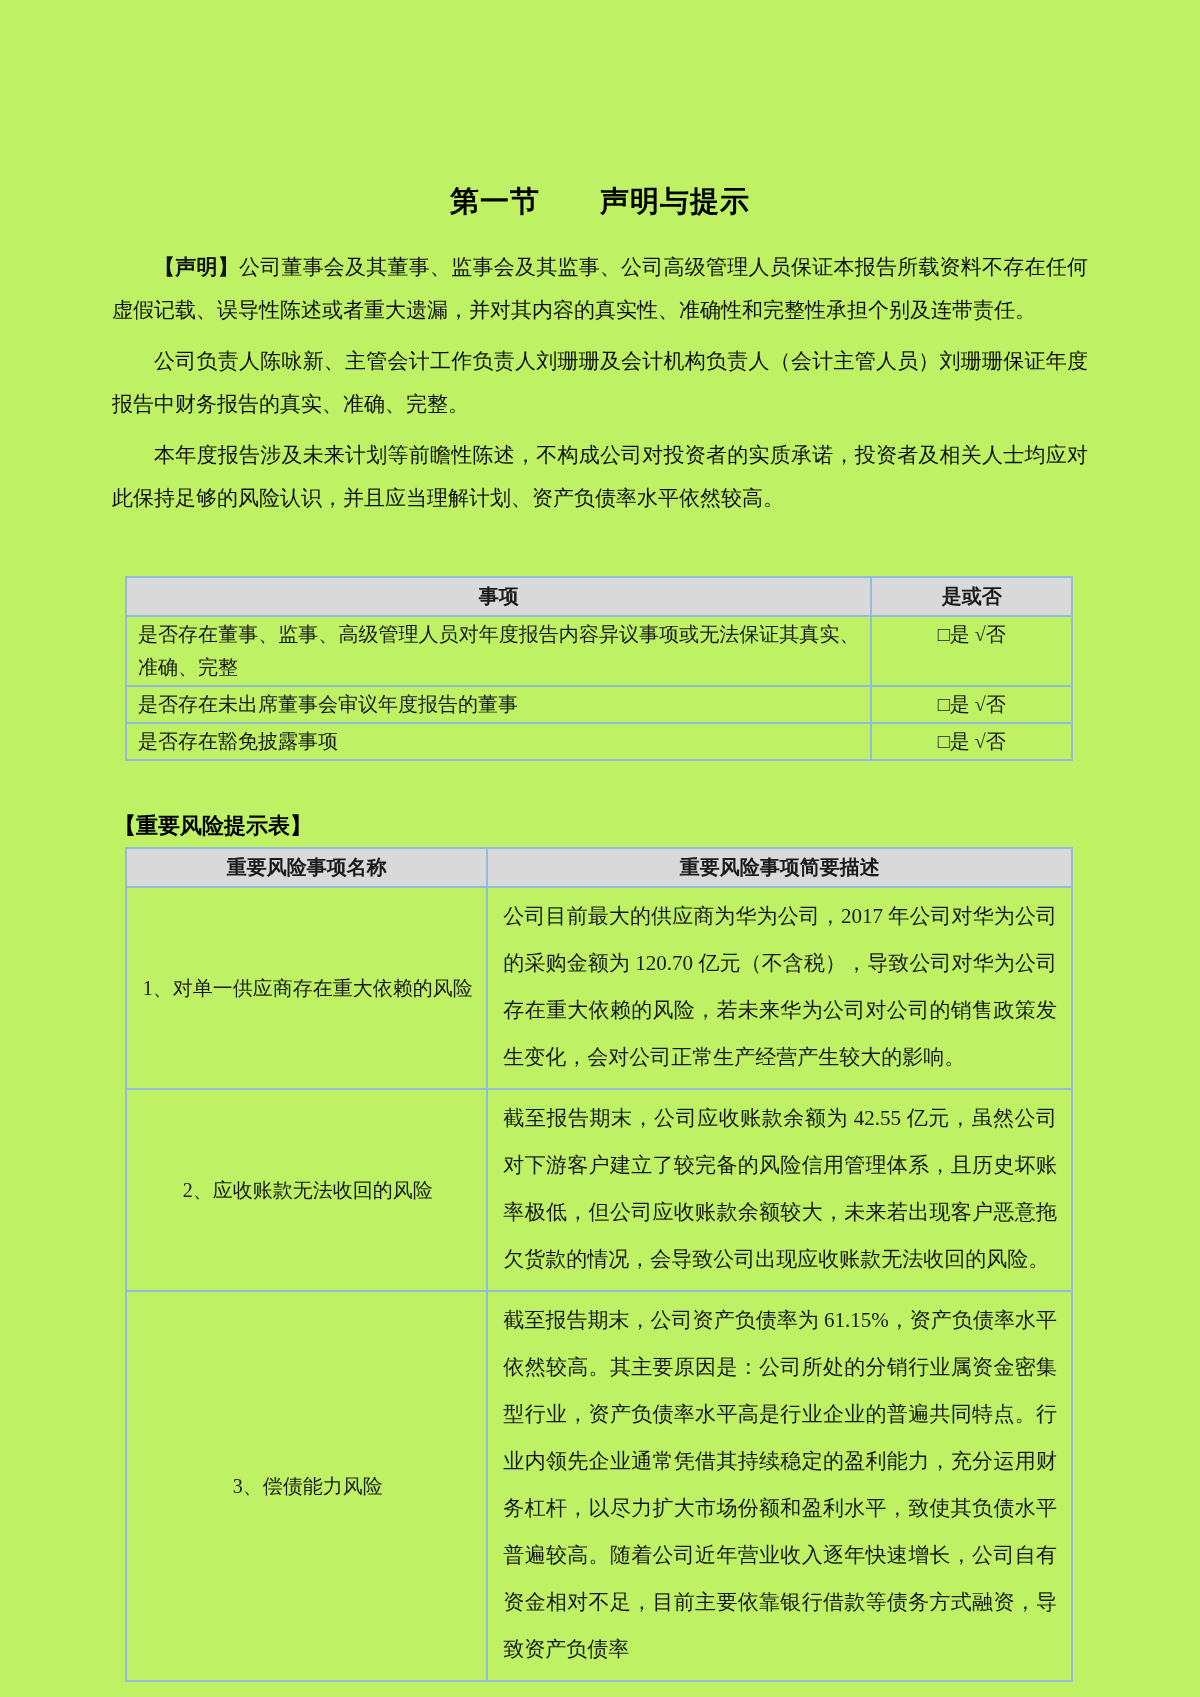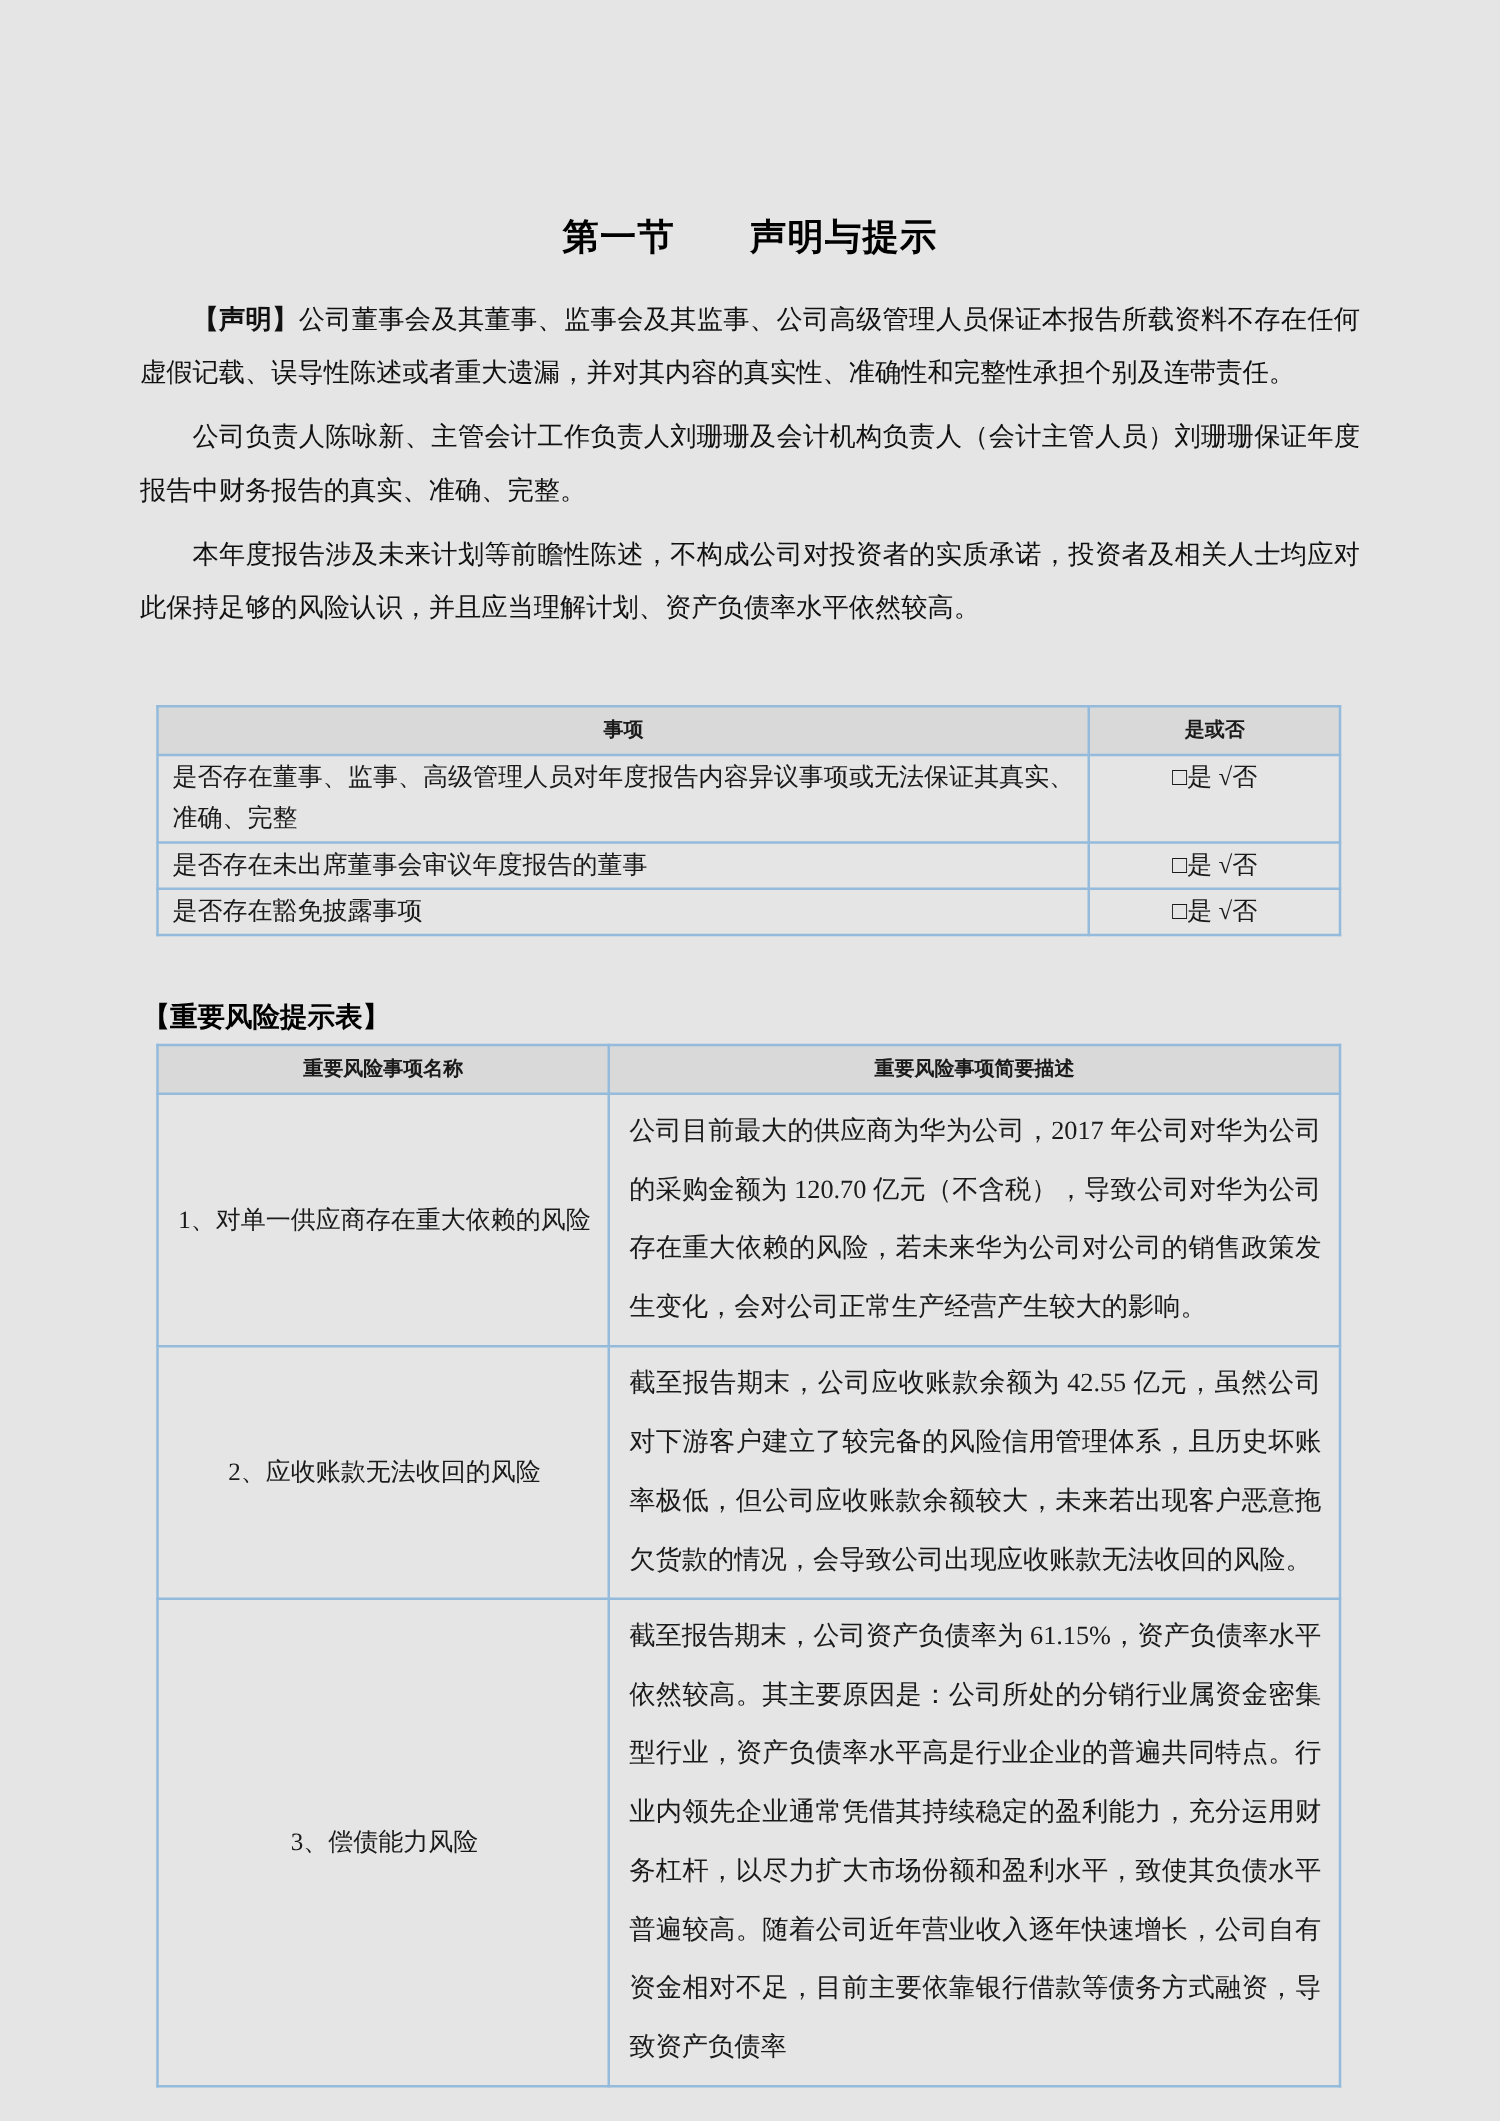--- a/index.html
+++ b/index.html
@@ -11,22 +11,22 @@
   html,body{background:#ffffff;}
   body{
     width:1200px;height:1697px;
     position:relative;
     font-family:"Liberation Serif","DejaVu Serif",serif;
     color:var(--text-color);
     overflow:hidden;
   }
   .page{
     width:1200px;height:1697px;
-    padding:4px 112px;
-    background:#e5e5e5;
+    padding:16px 112px;
+    background:#bef264;
   }
   .doc-title{
     padding-top:166px;
     text-align:center;
     font-family:"Liberation Sans","DejaVu Sans",sans-serif;
     font-weight:bold;
     font-size:29px;
     letter-spacing:1px;
     color:#000;
   }
@@ -47,21 +47,21 @@
     width:948px;
     margin-left:13px;
     table-layout:fixed;
   }
   table, th, td{
     border:2px solid var(--table-border);
   }
   th{
     background:var(--header-bg);
     font-weight:bold;
-    font-size:16px;
+    font-size:20px;
     text-align:center;
     padding:5px 6px;
     line-height:27px;
     margin-left:20px;
   }
   .statement-table{
     margin-top:56px;
   }
   .statement-table col.c-item{width:78.8%;}
   .statement-table col.c-answer{width:21.2%;}

